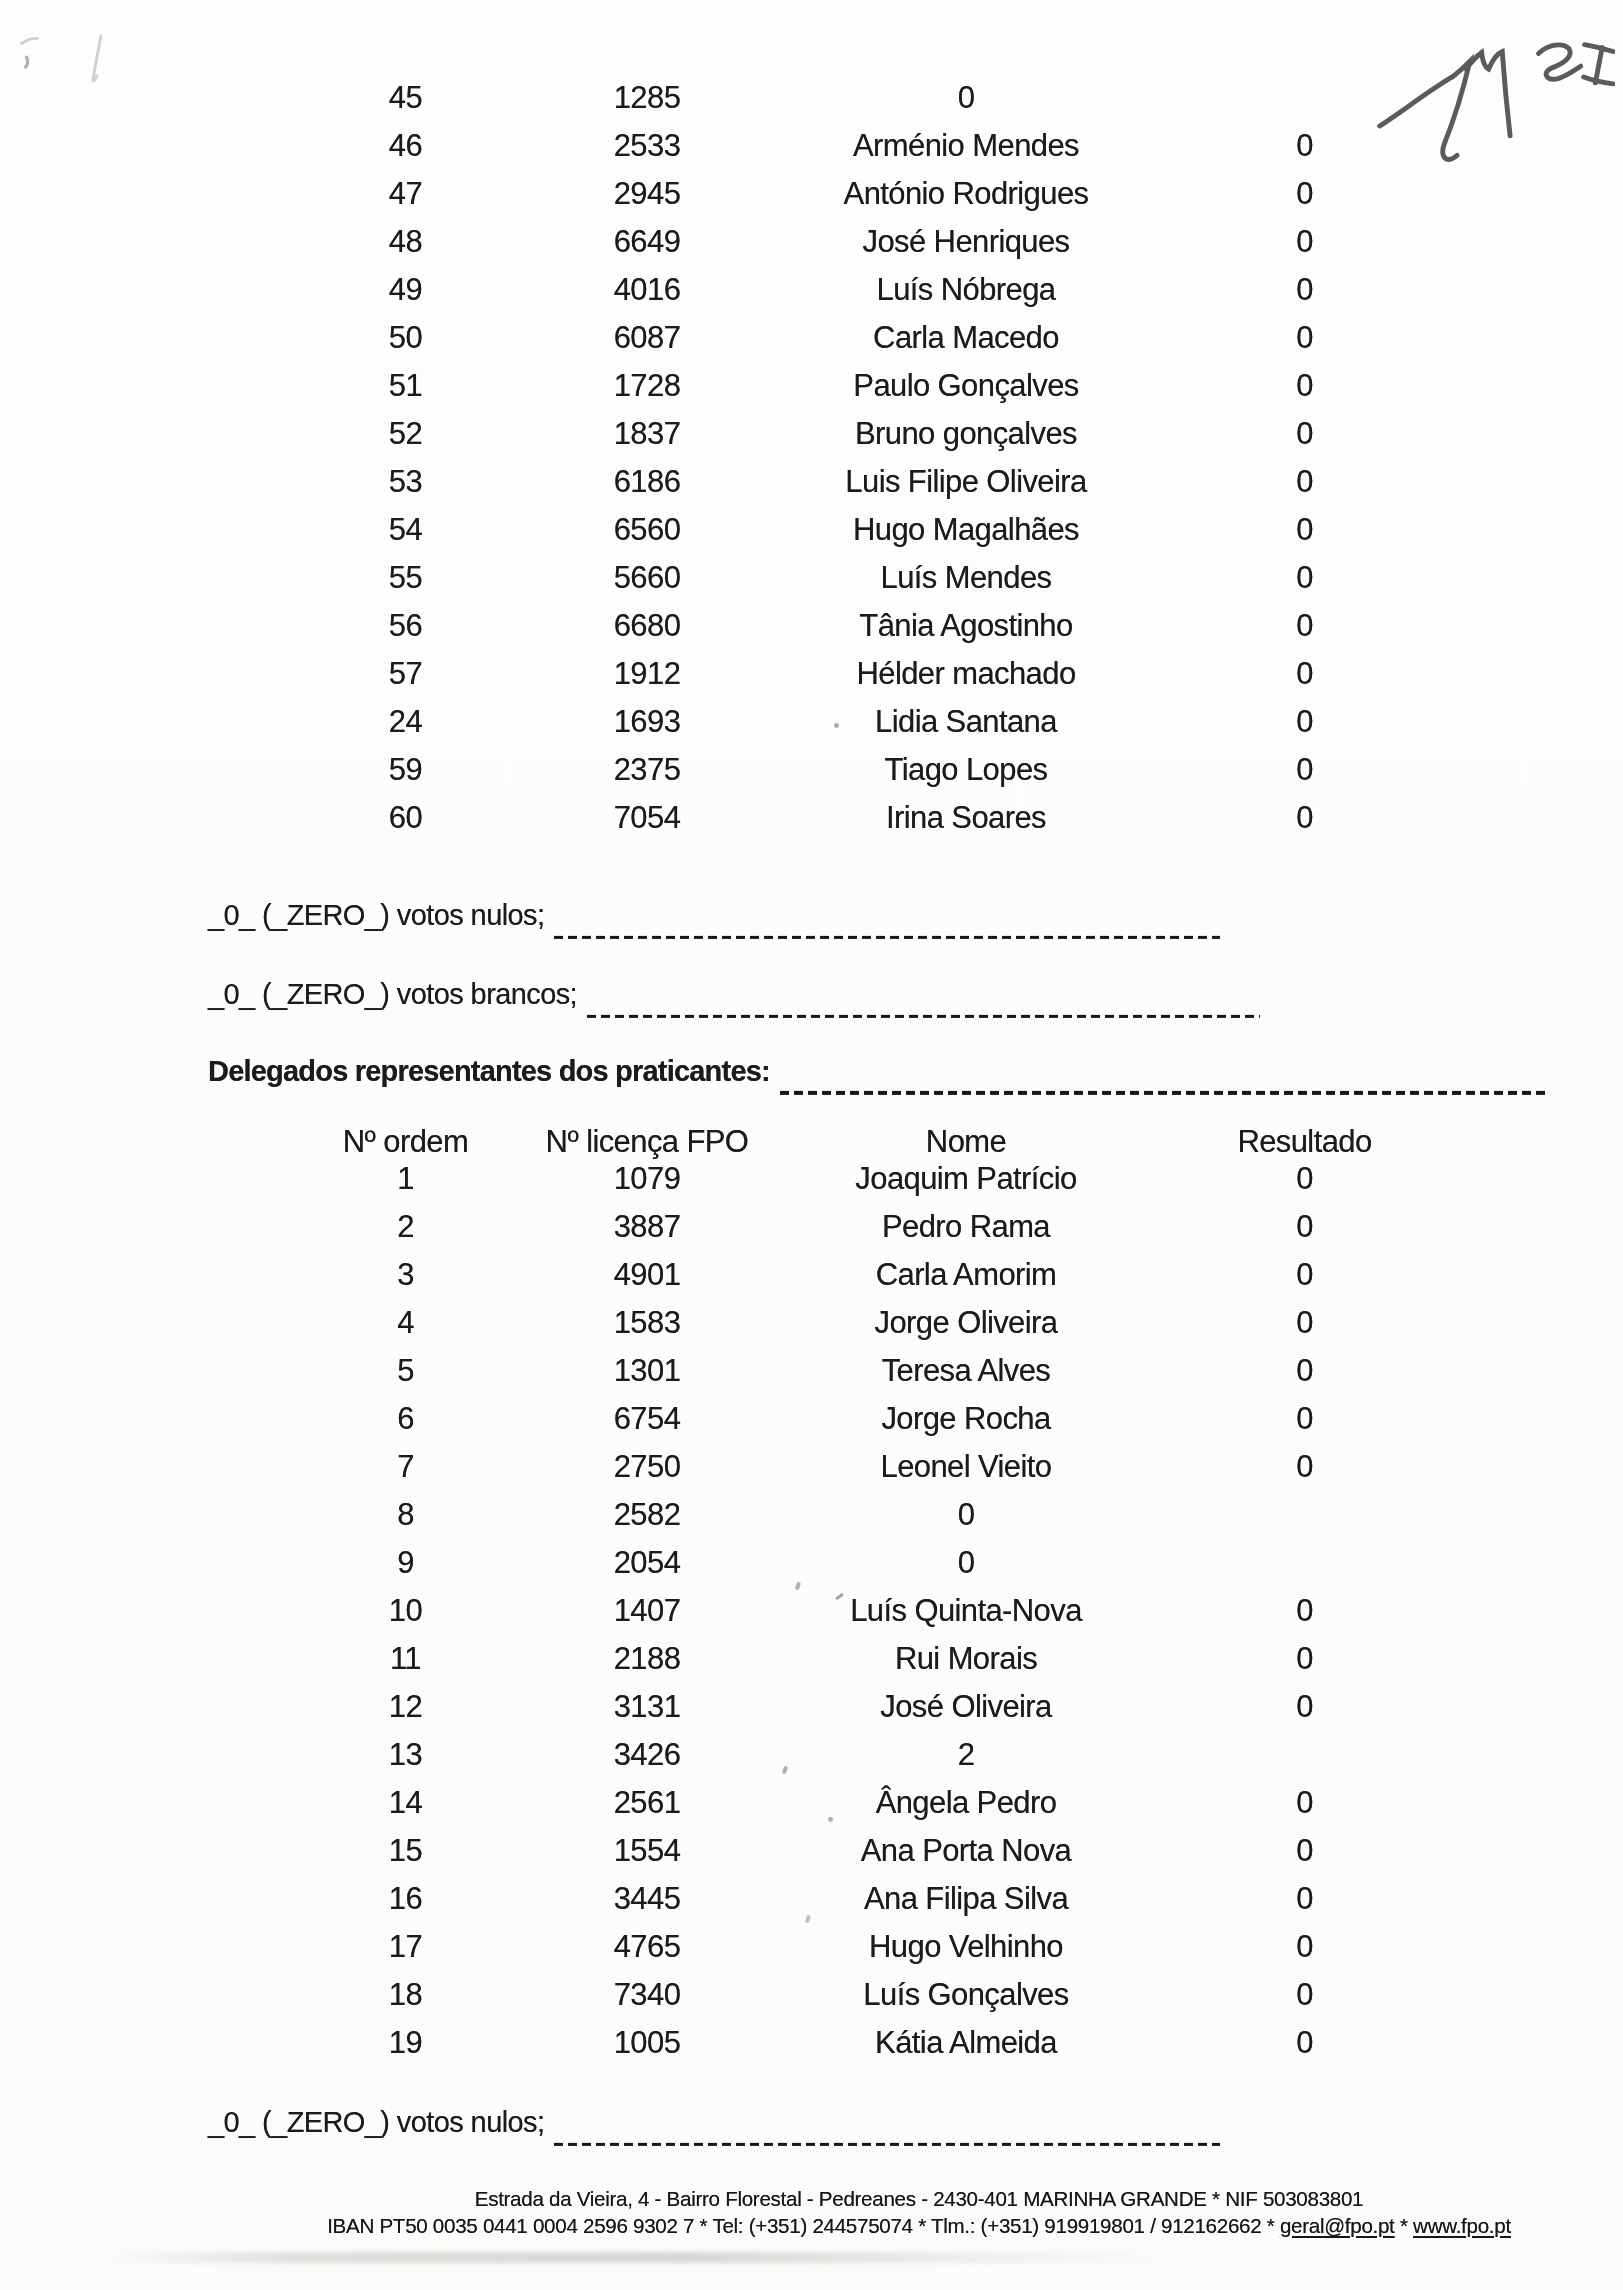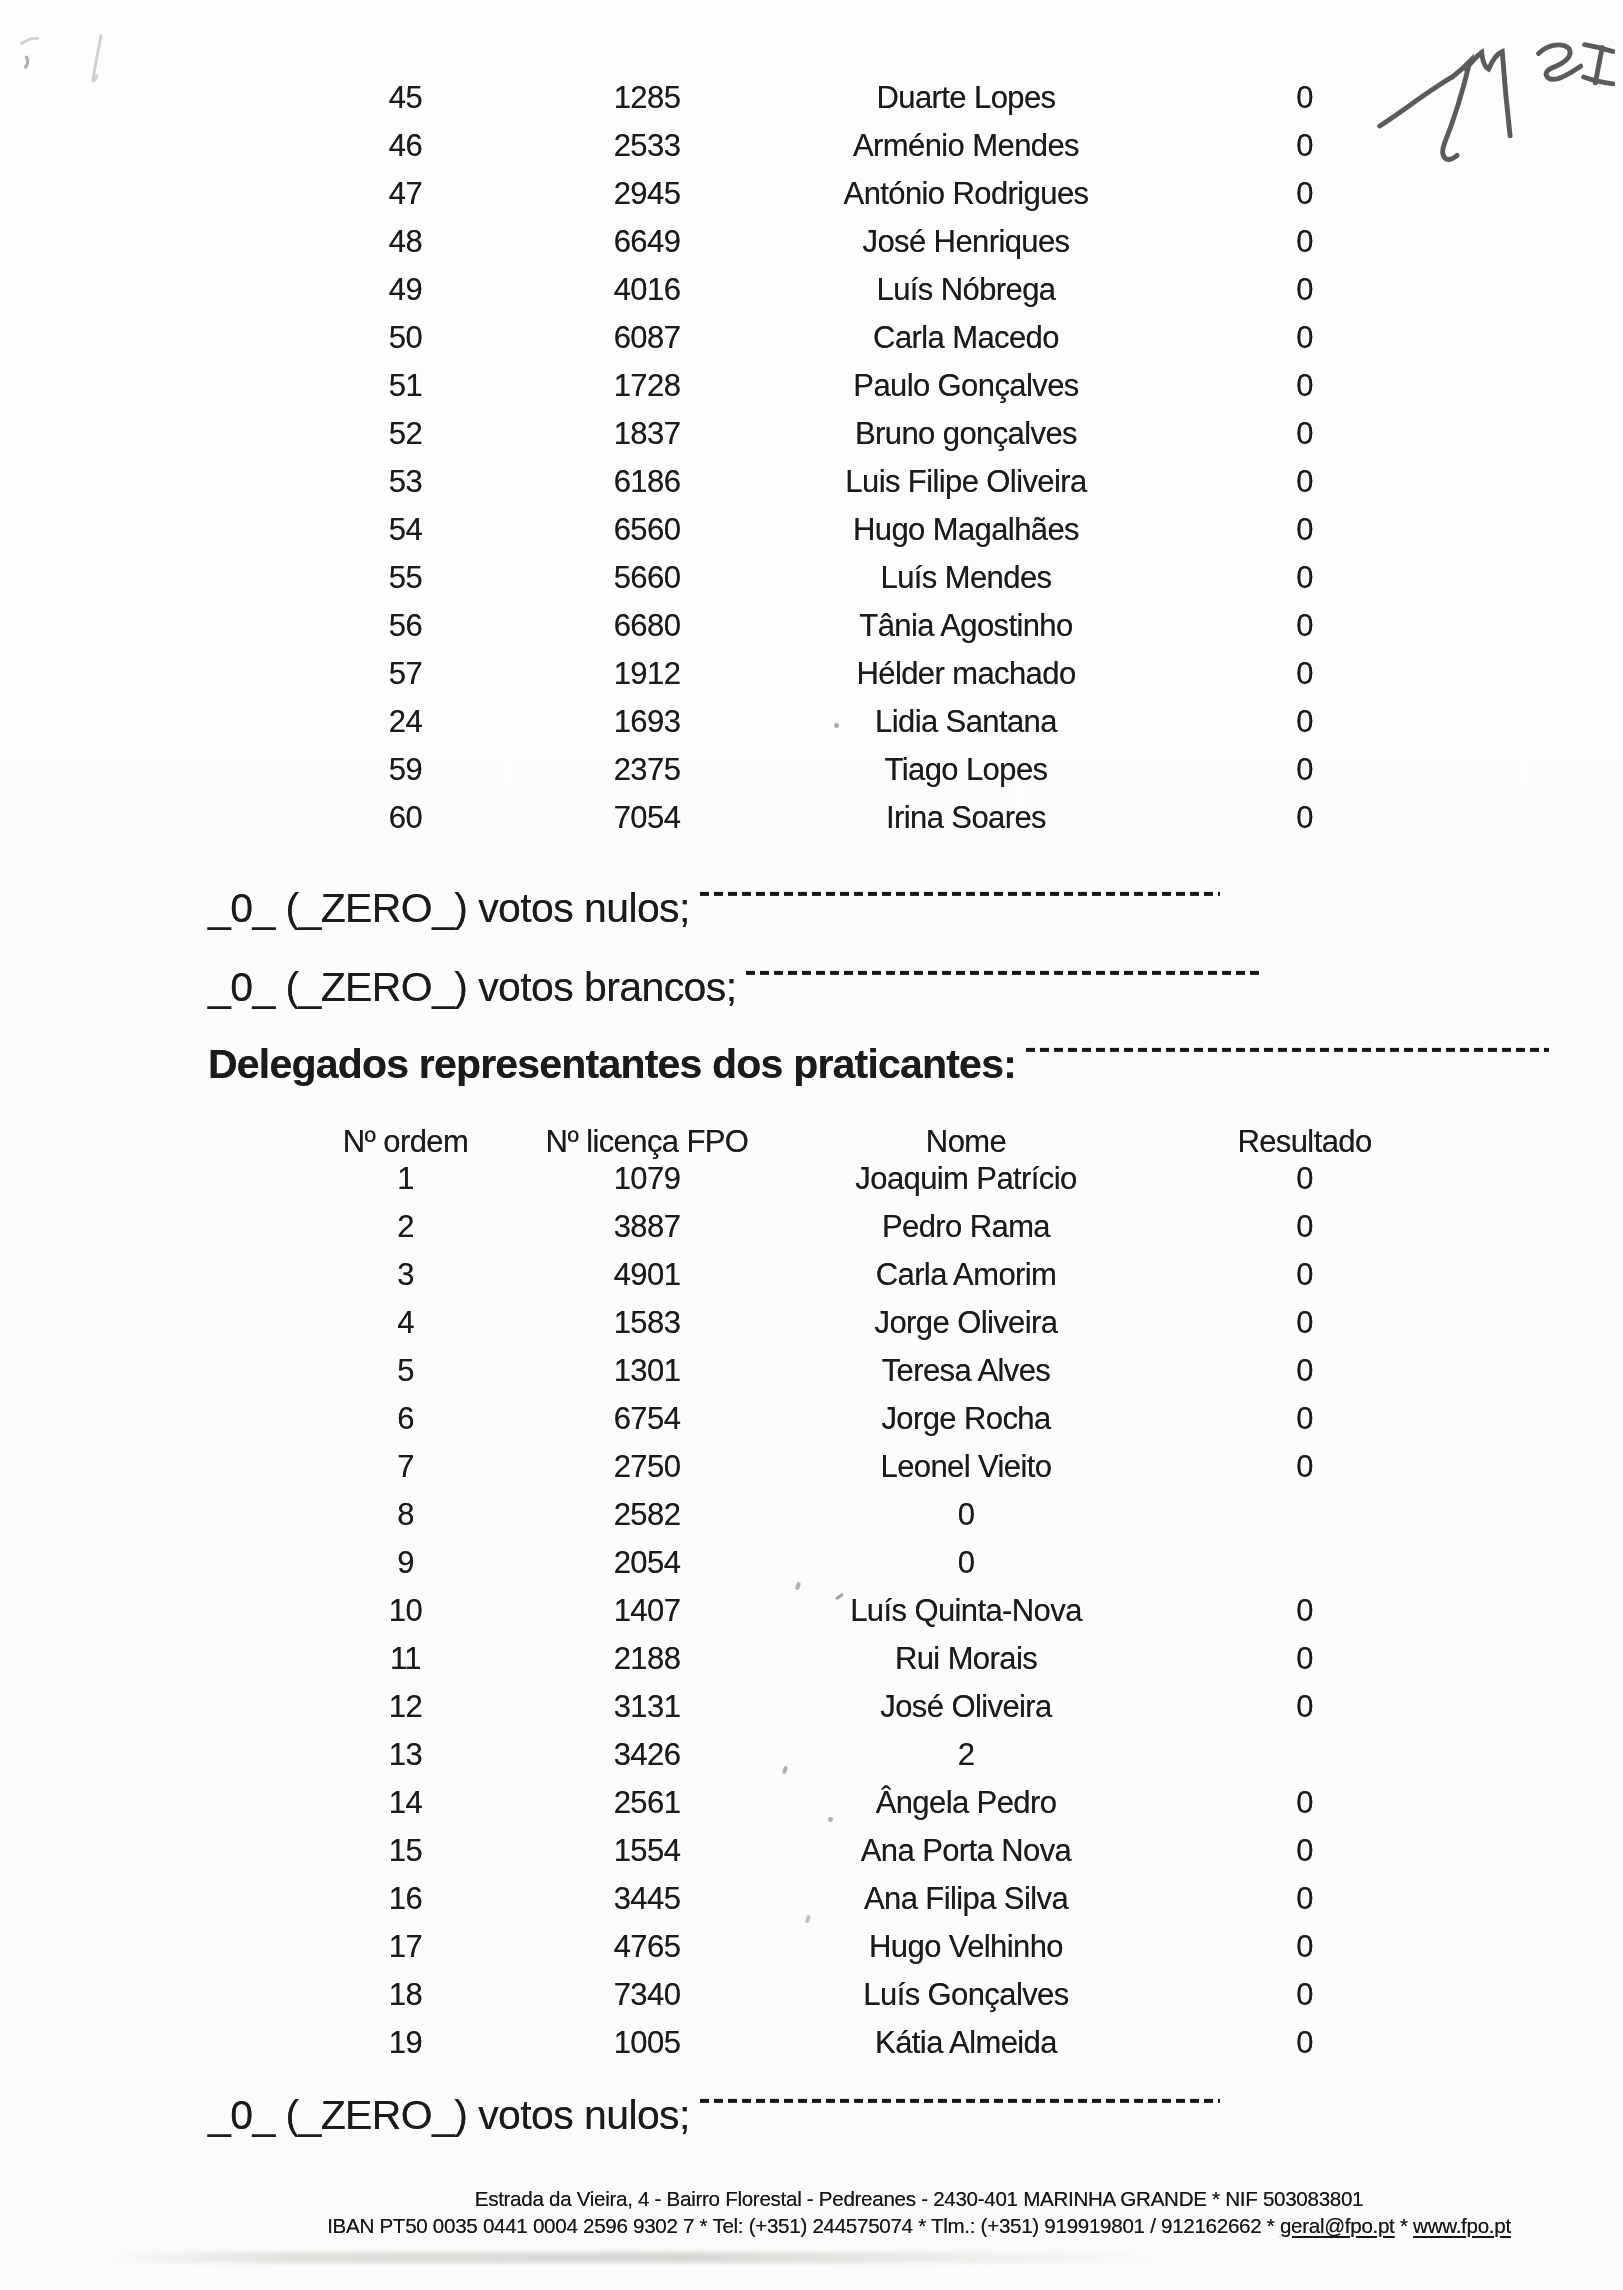--- a/index.html
+++ b/index.html
@@ -31,22 +31,22 @@
     position:absolute; left:0; top:1118px; width:1623px;
     display:grid; grid-template-columns:265px 218px 420px 257px;
     padding-left:273px; height:47px; align-items:center;
     font-size:31px;
   }
   .tbl-head > div{ text-align:center; }
 
   
   .stmt{
     position:absolute; left:208px; height:47px;
-    display:flex; align-items:flex-start;
-    font-size:41px; white-space:nowrap;
+    display:flex; align-items:flex-end;
+    font-size:29px; white-space:nowrap;
   }
   .stmt .dashfill{
     flex:1; height:3.5px; margin-left:9.8px;
     transform:translateY(6.9px);
     background:repeating-linear-gradient(90deg,#161616 0 8.8px,transparent 8.8px 14px);
   }
   #nulos1{ top:885px;  width:1012px; }
   #brancos{ top:964px; width:1052px; }
   #delegados{ top:1041px; width:1341px; font-weight:700; letter-spacing:-0.8px; }
   #delegados .dashfill{ height:3.9px; }
@@ -96,21 +96,20 @@
       <path d="M243,30 C240,44 238,56 236,66"></path>
       <path d="M224,60 C235,64 246,66 254,67"></path>
     </g>
   </svg>
 
   <div class="tbl ink" id="t1">
 
   <div class="tbl-row">
         <div>45</div>
         <div>1285</div>
-        <div>Duarte Lopes</div>
         <div>0</div>
       </div>
       <div class="tbl-row">
         <div>46</div>
         <div>2533</div>
         <div>Arménio Mendes</div>
         <div>0</div>
       </div>
       <div class="tbl-row">
         <div>47</div>

